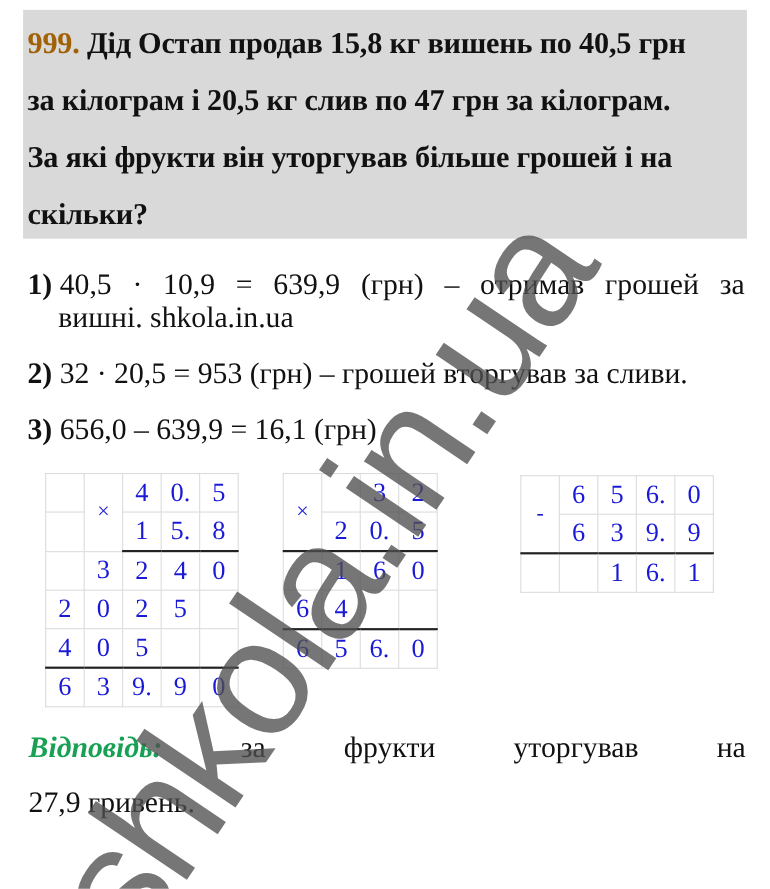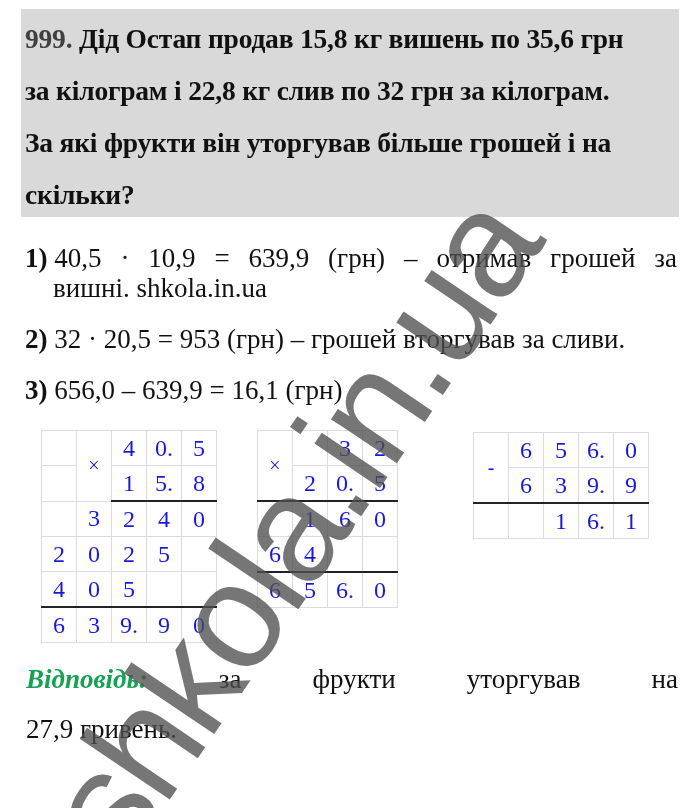--- a/index.html
+++ b/index.html
@@ -1,43 +1,43 @@
 <!DOCTYPE html>
 <html><head>
 <meta charset="utf-8">
 <style>
   html, body { margin: 0; padding: 0; background: #ffffff; }
   body { width: 700px; height: 808px; position: relative; overflow: hidden; font-family: "Liberation Serif", "DejaVu Serif", serif; color: #111; }
 
   .problem-box { position: absolute; left: 21px; top: 9px; width: 658px; height: 208px; background: #d9d9d9; }
   .problem-text { position: absolute; left: 25px; top: 13px; width: 650px; font-weight: bold; font-size: 27.5px; line-height: 52px; letter-spacing: -0.2px; }
   .problem-text .line { display: block; white-space: nowrap; }
-  .problem-number { color: #404040; }
+  .problem-number { color: #a16207; }
 
   .solution { position: absolute; left: 25px; width: 652px; font-size: 27px; white-space: nowrap; }
   .solution b { font-weight: bold; }
   .justify-line { display: flex; justify-content: space-between; }
 
   .grid { position: absolute; border-collapse: collapse; }
   .grid td { width: 34px; height: 34px; border: 1px solid #dcdcdc; padding: 0; text-align: center; vertical-align: middle; color: #1a1ad6; font-family: "Liberation Serif", "DejaVu Serif", serif; font-size: 24px; }
   .grid td.op { font-size: 20px; }
   .grid tr.rule td { border-bottom: 2px solid #222; }
 
   .answer-line { position: absolute; left: 26px; width: 652px; font-size: 27px; white-space: nowrap; }
   .answer-label { color: #18a055; font-weight: bold; font-style: italic; }
 
   .watermark { position: absolute; left: -40px; top: 380px; font-family: "Liberation Sans", "DejaVu Sans", sans-serif; font-size: 150px; font-weight: normal; color: rgba(80,80,80,0.78); transform: rotate(-56deg); transform-origin: 0 0; white-space: nowrap; pointer-events: none; letter-spacing: -4px; }
 </style>
 </head>
 <body>
 
 <div class="problem-box"></div>
 <div class="problem-text">
-  <span class="line"><span class="problem-number">999.</span><span> Дід Остап продав 15,8 кг вишень по 35,6 грн</span></span>
-  <span class="line">за кілограм і 22,8 кг слив по 32 грн за кілограм.</span>
+  <span class="line"><span class="problem-number">999.</span><span> Дід Остап продав 15,8 кг вишень по 40,5 грн</span></span>
+  <span class="line">за кілограм і 20,5 кг слив по 47 грн за кілограм.</span>
   <span class="line">За які фрукти він уторгував більше грошей і на</span>
   <span class="line">скільки?</span>
 </div>
 
 <div class="solution justify-line" style="top:223px;margin-top:20px;">
   <span><b>1)</b> <span>40,5</span></span>
   <span>·</span>
   <span>10,9</span>
   <span>=</span>
   <span>639,9</span>

